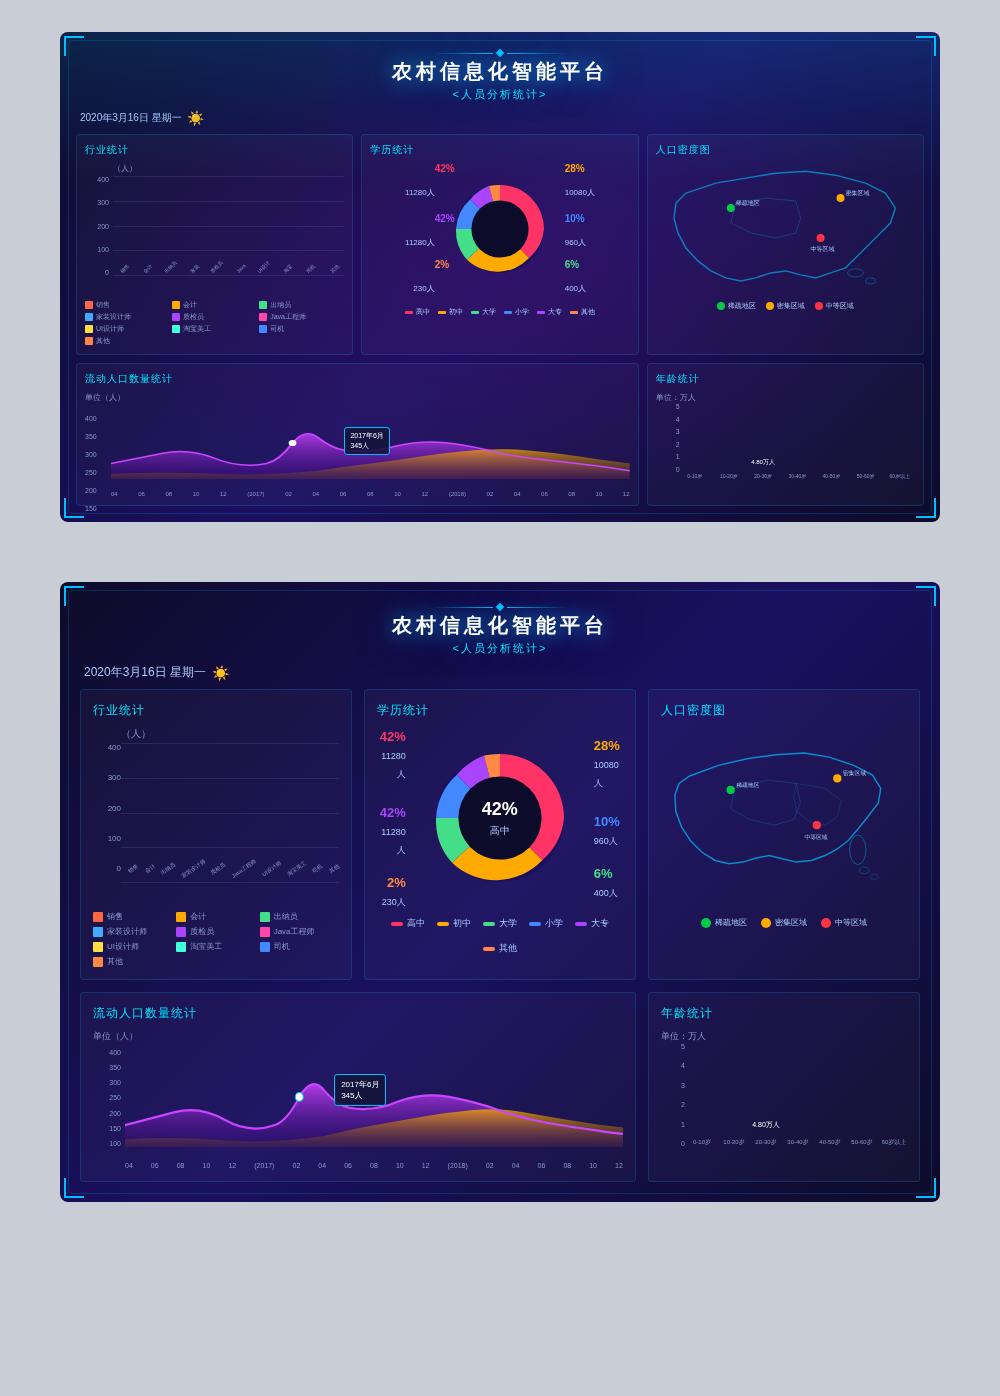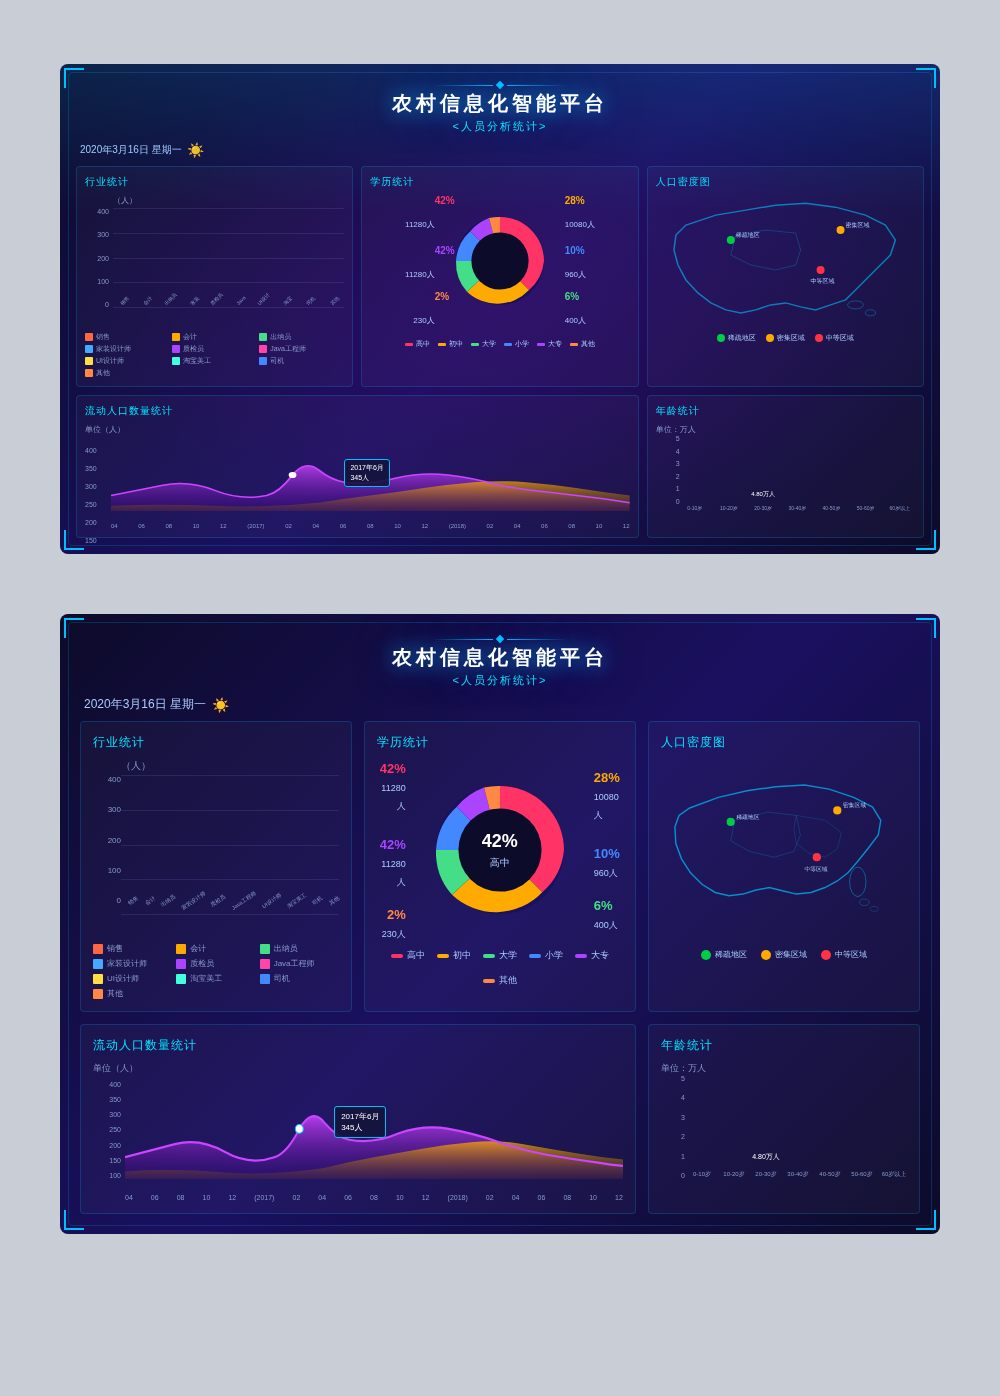--- a/index.html
+++ b/index.html
@@ -6,21 +6,21 @@
     body {
       background: #c8cdd6;
       font-family: 'Microsoft YaHei', sans-serif;
       width: 1000px;
     }
 
     .page-wrapper {
       display: flex;
       flex-direction: column;
       align-items: center;
-      padding: 64px 60px;
+      padding: 32px 60px;
       gap: 60px;
     }
 
     
     .dashboard {
       width: 880px;
       background: linear-gradient(135deg, #0d0b2a 0%, #1a1060 50%, #0d0b2a 100%);
       border-radius: 8px;
       padding: 16px;
       position: relative;

